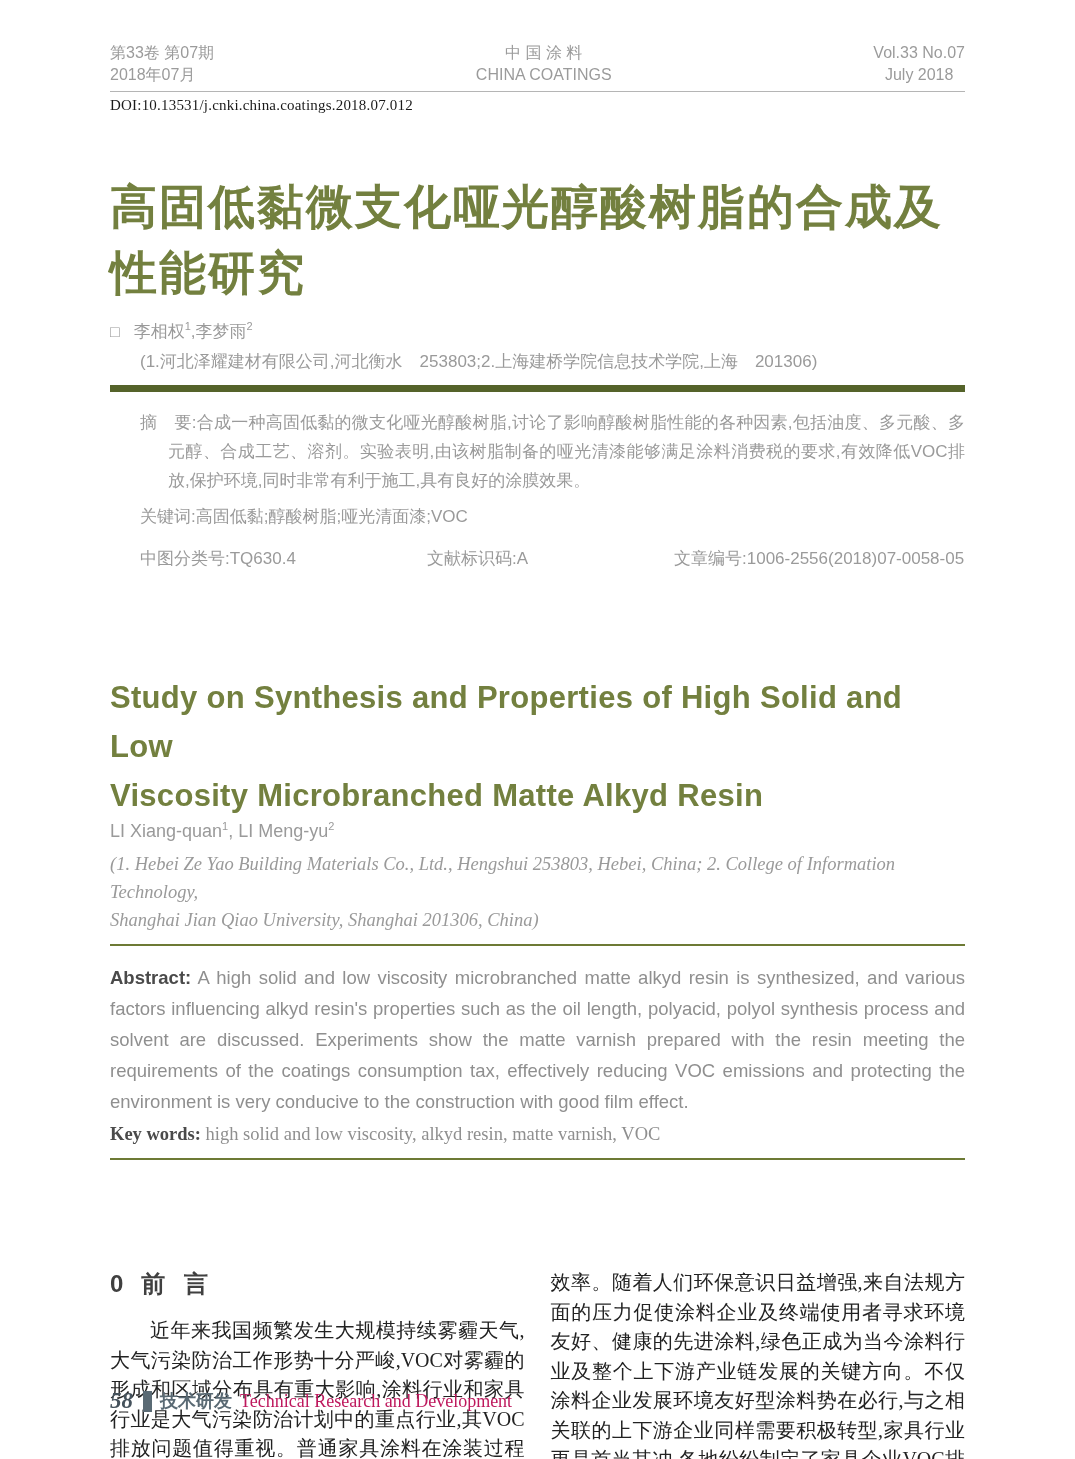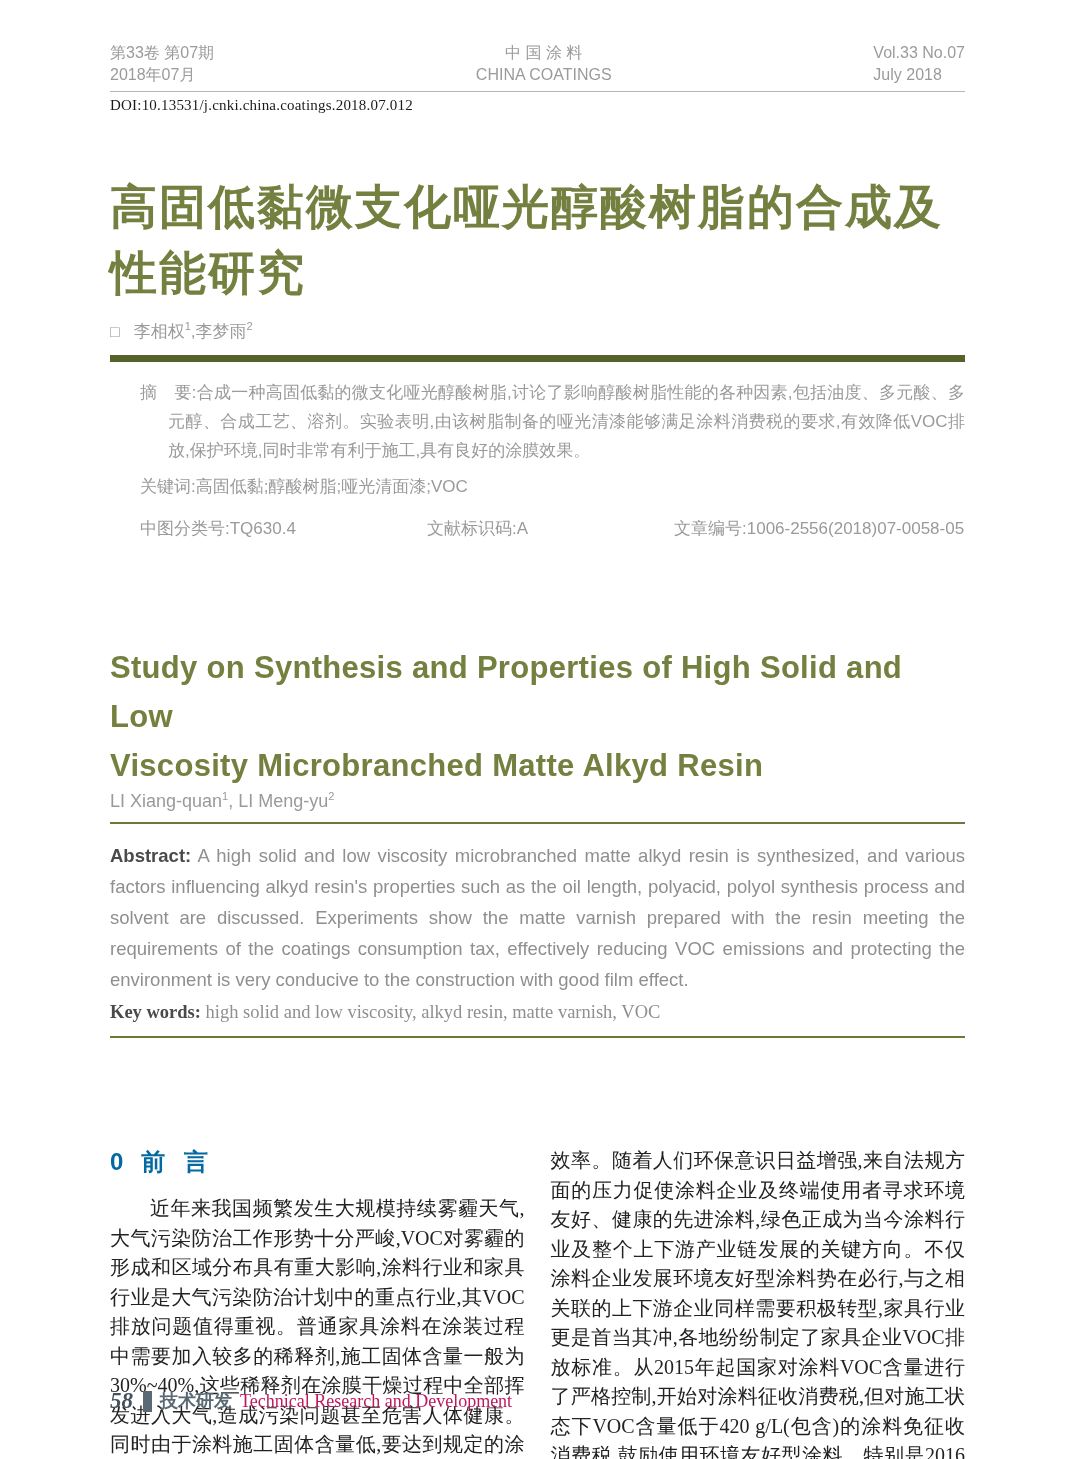--- a/index.html
+++ b/index.html
@@ -12,21 +12,21 @@
     font-family:"Liberation Sans", sans-serif;
     color:#333;
     overflow:hidden;
   }
   .content { padding:42px 110px 0 110px; }
 
   
   .jheader { display:flex; justify-content:space-between; color:#9b9b9b; font-size:16px; line-height:22px; }
   .jheader .hcol { white-space:nowrap; }
   .jheader .hcenter { text-align:center; }
-  .jheader .hright { text-align:left; }
+  .jheader .hright { text-align:center; }
   .header-rule { border:none; border-top:1.5px solid #b5b5b5; margin-top:5px; }
   .doi { margin-top:5px; font-family:"Liberation Serif", serif; font-size:15px; color:#1a1a1a; letter-spacing:.2px; }
 
   
   .title-cn {
     margin-top:60px;
     color:#73803f;
     font-size:47px; font-weight:900;
     line-height:66px; letter-spacing:2px;
     font-family:"Liberation Sans", sans-serif;
@@ -62,21 +62,21 @@
   .abs-en { margin-top:16px; color:#8f8f8f; font-size:18.5px; line-height:31px; text-align:justify;
             font-family:Liberation Sans, sans-serif; }
   .abs-en b, .kw-en b { color:#4a4a4a; font-weight:700; }
   .kw-en { margin-top:2px; color:#8f8f8f; font-size:18.5px; line-height:31px;
            font-family:"Liberation Serif", serif; }
   .rule-after-kw { border:none; border-top:2px solid #6d7a35; margin-top:8px; }
 
   
   .columns { display:flex; gap:26px; margin-top:108px; }
   .col { width:415px; }
-  .sec-head { color:#0369a1; font-size:24px; font-weight:800; letter-spacing:6px; margin-bottom:16px;
+  .sec-head { color:#404040; font-size:24px; font-weight:800; letter-spacing:6px; margin-bottom:16px;
               font-family:"Liberation Sans", sans-serif; }
   .sec-head .num { margin-right:18px; letter-spacing:0; }
   .body-cn { font-family:"Liberation Serif", serif; font-size:20px; line-height:29.5px;
              color:#222; text-align:justify; }
   .indent { text-indent:2em; }
 
   
   .pfooter { position:absolute; left:110px; top:1388px; display:flex; align-items:center; }
   .pnum { font-family:"Liberation Serif", serif; font-style:italic; font-weight:700;
           font-size:23px; color:#45525c; }
@@ -108,40 +108,45 @@
     <div class="doi">DOI:10.13531/j.cnki.china.coatings.2018.07.012</div>
 
     <h1 class="title-cn">
       <div>高固低黏微支化哑光醇酸树脂的合成及</div>
       <div>性能研究</div>
     </h1>
 
     <div class="authors-cn">
       <span class="marker">□</span><span>李相权</span><sup>1</sup><span>,</span><span>李梦雨</span><sup>2</sup>
     </div>
+    <div class="affil-cn">(1.河北泽耀建材有限公司,河北衡水　253803;2.上海建桥学院信息技术学院,上海　201306)</div>
 
     <div class="thick-bar"></div>
 
     <div class="abs-block">
       <p class="hang"><span class="lbl">摘　要:</span><span>合成一种高固低黏的微支化哑光醇酸树脂,讨论了影响醇酸树脂性能的各种因素,包括油度、多元酸、多元醇、合成工艺、溶剂。实验表明,由该树脂制备的哑光清漆能够满足涂料消费税的要求,有效降低VOC排放,保护环境,同时非常有利于施工,具有良好的涂膜效果。</span></p>
       <p class="kw-line"><span>关键词:</span><span>高固低黏;醇酸树脂;哑光清面漆;VOC</span></p>
       <div class="cls-row">
         <span class="c1"><span>中图分类号:</span><span>TQ630.4</span></span>
         <span class="c2"><span>文献标识码:</span><span>A</span></span>
         <span class="c3"><span>文章编号:</span><span>1006-2556(2018)07-0058-05</span></span>
       </div>
     </div>
 
     <h2 class="title-en">
       <div>Study on Synthesis and Properties of High Solid and Low</div>
       <div>Viscosity Microbranched Matte Alkyd Resin</div>
     </h2>
 
     <div class="authors-en">
       <span>LI Xiang-quan</span><sup>1</sup><span>, </span><span>LI Meng-yu</span><sup>2</sup>
+    </div>
+    <div class="affil-en">
+      <div>(1. Hebei Ze Yao Building Materials Co., Ltd., Hengshui 253803, Hebei, China; 2. College of Information Technology,</div>
+      <div>Shanghai Jian Qiao University, Shanghai 201306, China)</div>
     </div>
 
     <hr class="thin-rule">
 
     <p class="abs-en"><b>Abstract:</b><span> A high solid and low viscosity microbranched matte alkyd resin is synthesized, and various factors influencing alkyd resin's properties such as the oil length, polyacid, polyol synthesis process and solvent are discussed. Experiments show the matte varnish prepared with the resin meeting the requirements of the coatings consumption tax, effectively reducing VOC emissions and protecting the environment is very conducive to the construction with good film effect.</span></p>
     <p class="kw-en"><b>Key words:</b><span> high solid and low viscosity, alkyd resin, matte varnish, VOC</span></p>
 
     <hr class="rule-after-kw">
 
     <div class="columns">

